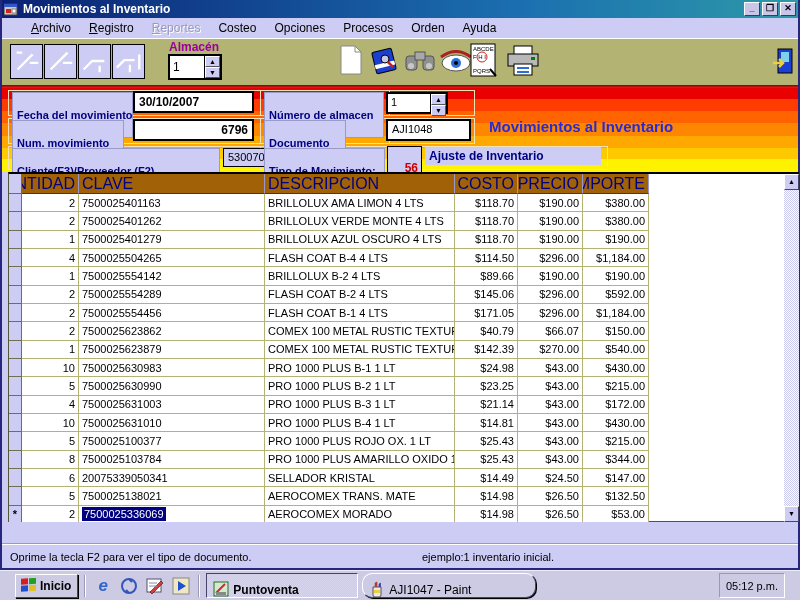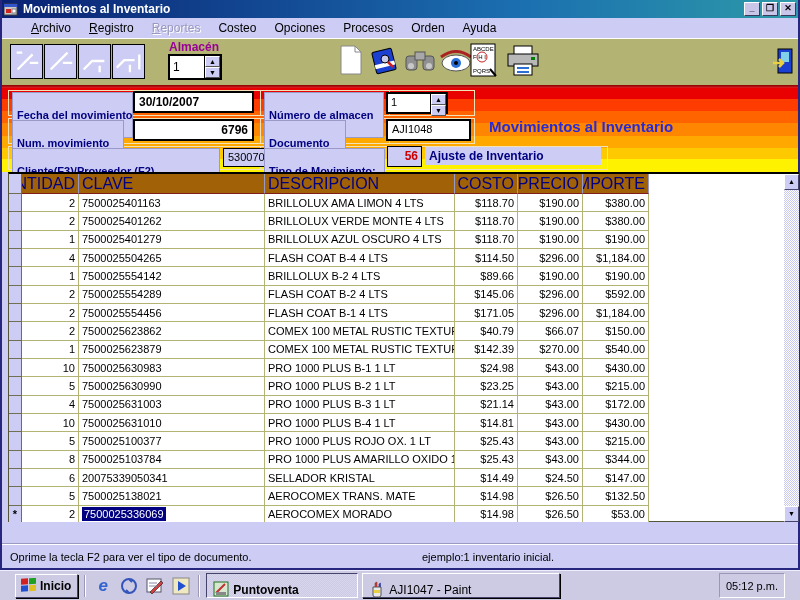--- a/index.html
+++ b/index.html
@@ -44,21 +44,21 @@
   .gbox{position:absolute;border:1px solid #f2e2b8;}
   .flabel{position:absolute;background:#ccccf5;color:#000080;font-weight:bold;font-size:11px;
           padding:16px 4px;white-space:nowrap;border:1px solid #9a9ac8;}
   .finput{position:absolute;background:#fff;border:2px solid #000;font-size:12px;padding:2px 4px;
           white-space:nowrap;color:#000;}
   .fbold{font-weight:bold;}
   .fright{text-align:right;}
   .flav{background:#ccccf5;border:1px solid #000;font-size:11px;}
   .bigtitle{position:absolute;left:487px;top:30px;color:#2a2ad4;font-weight:bold;font-size:15px;}
   .tipo-code{position:absolute;left:385px;top:58px;width:35px;height:21px;background:#ccccf5;border:1px solid #000;
-             color:#cc0000;font-weight:bold;font-size:12px;text-align:right;padding:2px 3px;}
+             color:#cc0000;font-weight:bold;font-size:12px;text-align:right;padding:14px 3px;}
   .tipo-desc{position:absolute;left:423px;top:59px;width:176px;background:#ccccf5;color:#000080;
              font-weight:bold;font-size:12px;padding:2px 4px;}
   .fspin{position:absolute;left:384px;top:4px;width:62px;height:22px;background:#fff;border:2px solid #000;display:flex;}
   .fspin .val{flex:1;font-size:11px;padding:2px 0 0 3px;}
 
   
   .gridwrap{position:absolute;left:6px;top:172px;width:776px;height:350px;background:#fff;
             border-top:2px solid #000;border-left:1px solid #55553a;border-bottom:1px solid #55553a;}
   .ghead{display:flex;height:20px;width:653px;}
   .th{background:#a16207;color:#000080;font-size:16px;display:flex;align-items:center;padding:0 3px;
@@ -94,21 +94,21 @@
            border-top:1px solid #efedfb;display:flex;align-items:center;padding:0 15px;gap:4px;}
   .startbtn{height:24px;display:flex;align-items:center;gap:3px;background:#cdcae4;padding:0 6px 0 3px;
             border:1px solid;border-color:#fff #44446a #44446a #fff;box-shadow:1px 1px 0 #000;}
   .startbtn span{font-weight:bold;font-size:12px;}
   .tsep{width:2px;height:22px;border-left:1px solid #9a97b8;border-right:1px solid #fff;margin:0 2px;}
   .qicon{width:22px;height:22px;display:flex;align-items:center;justify-content:center;}
   .taskbtn{height:25px;display:flex;align-items:flex-end;gap:4px;padding:0 6px;font-size:12px;background:#cdcae4;
            border:1px solid;border-color:#fff #44446a #44446a #fff;box-shadow:1px 1px 0 #000;width:152px;}
   .taskbtn.active{border-color:#44446a #fff #fff #44446a;box-shadow:none;font-weight:bold;
            background:conic-gradient(#d8d5ee 25%,#cdcae4 0 50%,#d8d5ee 0 75%,#cdcae4 0) 0 0/2px 2px;}
-  .taskbtn.paint{width:198px;}
+  .taskbtn.paint{width:174px;border-radius:10px;}
   .clock{margin-left:auto;width:66px;height:25px;border:1px solid;border-color:#9a97b8 #fff #fff #9a97b8;
          font-size:11px;display:flex;align-items:center;justify-content:center;}
   .ie-e{font-size:17px;font-weight:bold;font-style:italic;color:#3366cc;line-height:18px;}
 </style>
 </head>
 <body>
 
 <div class="screen">
   <div class="app">
 

